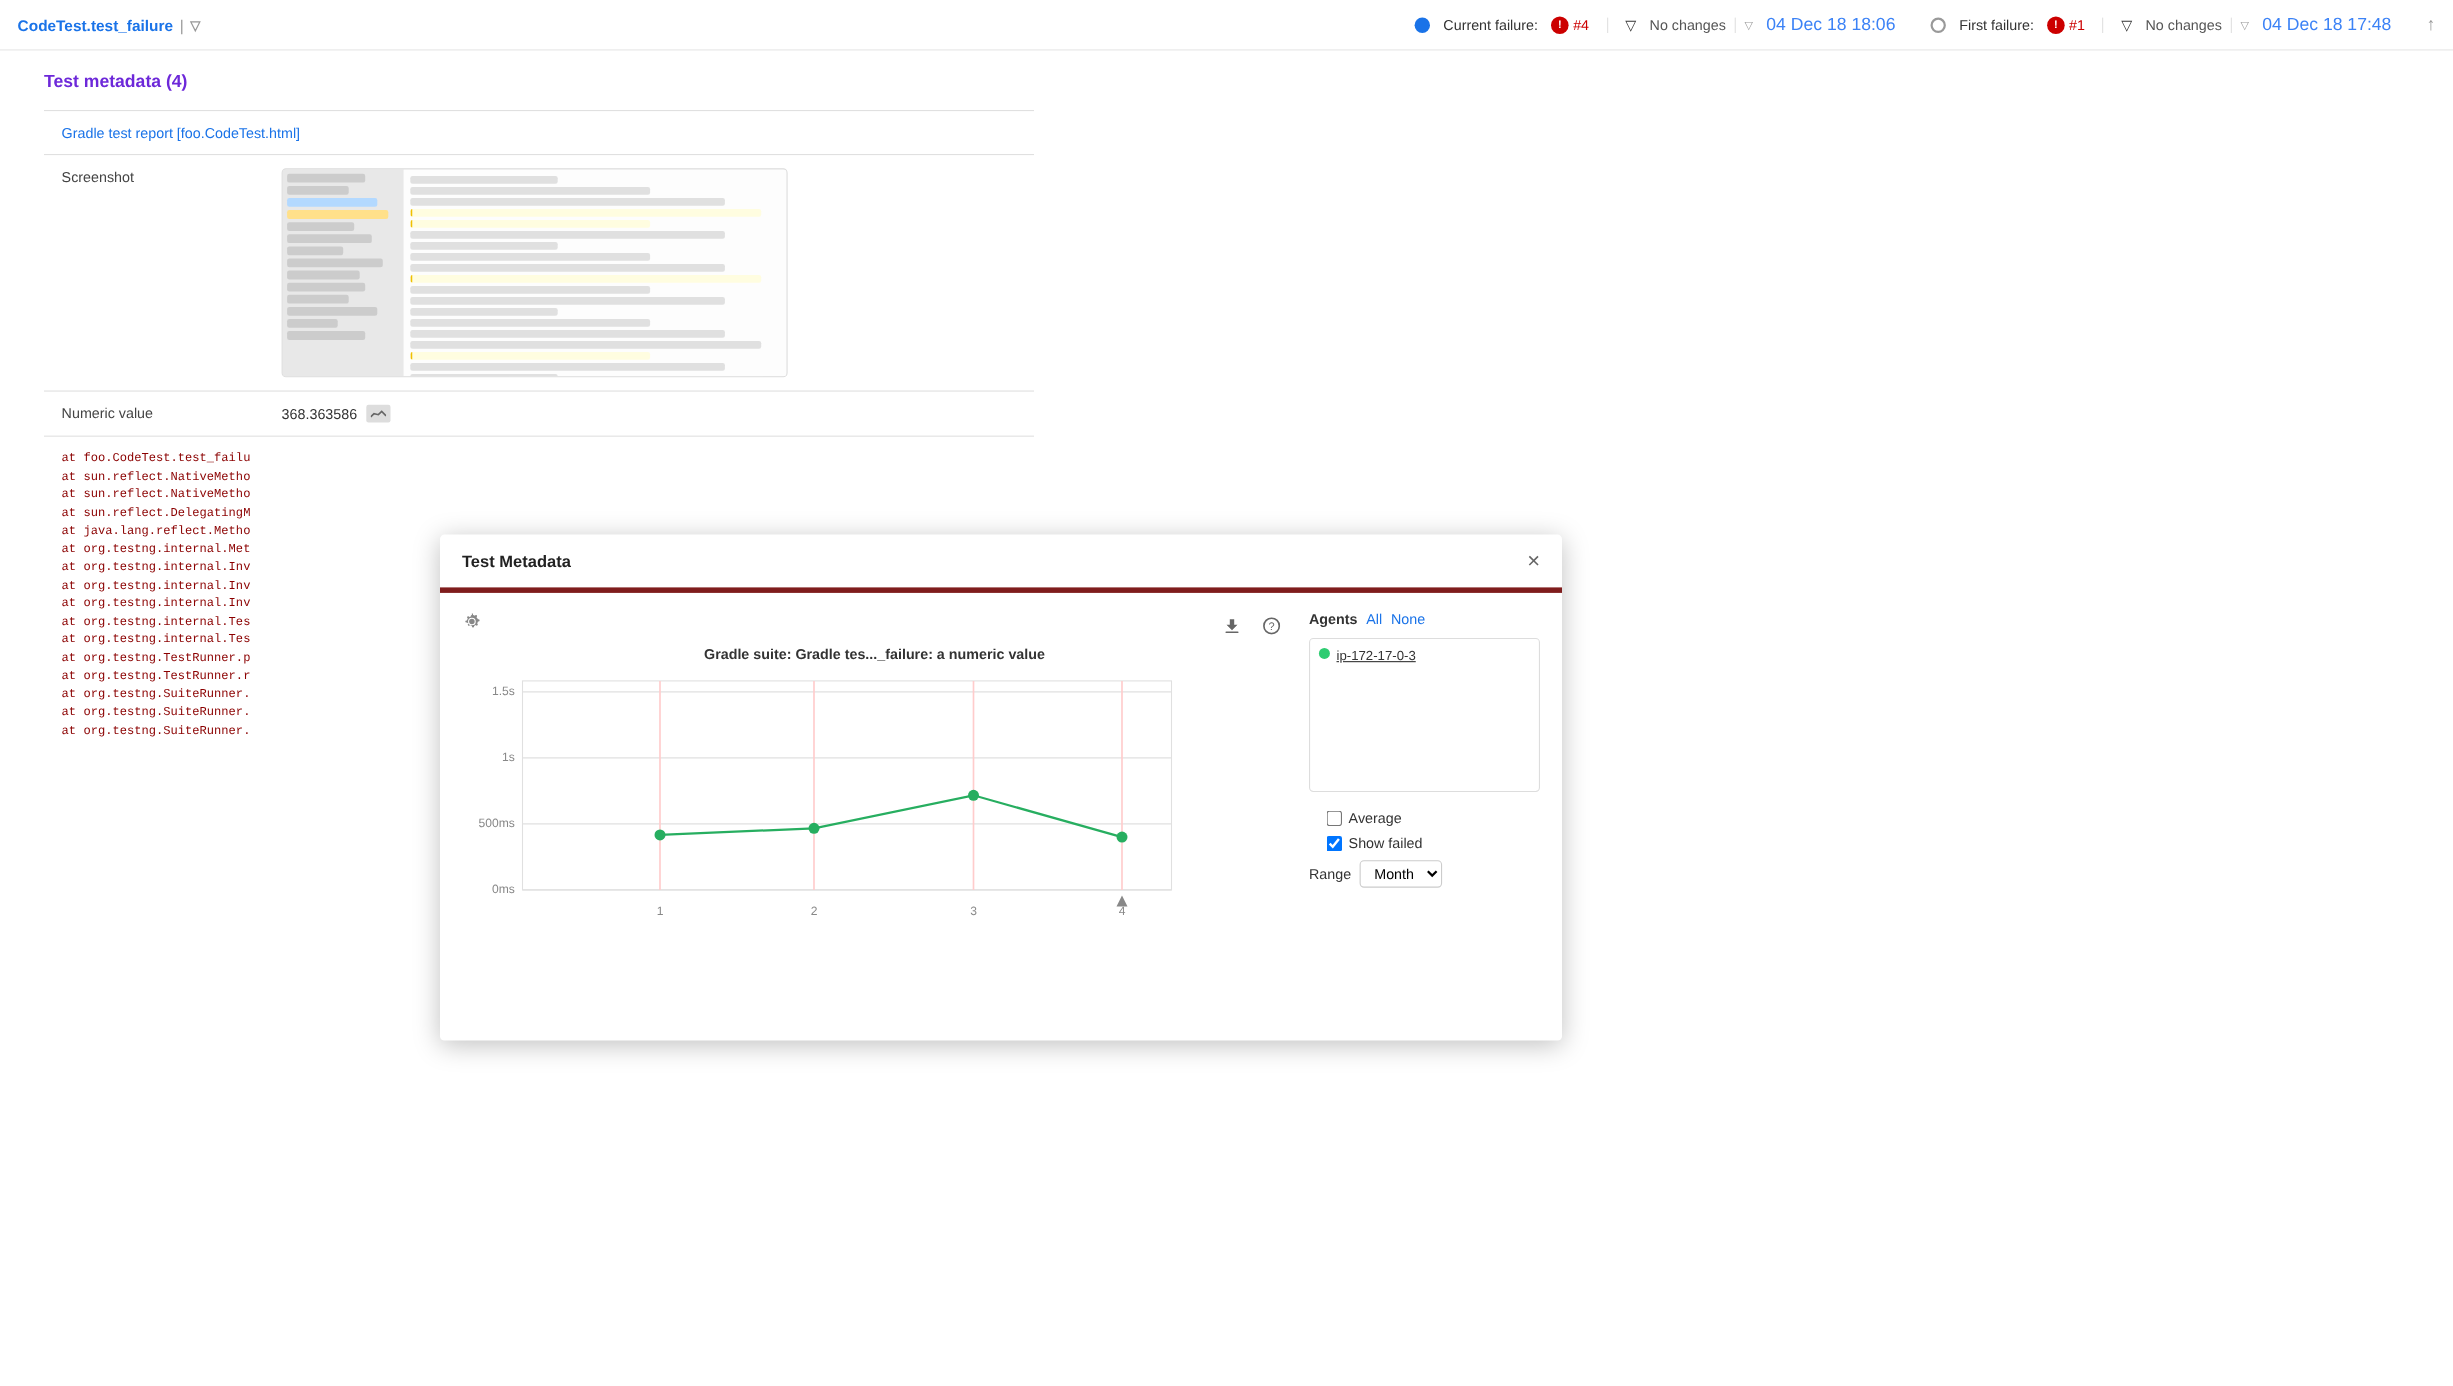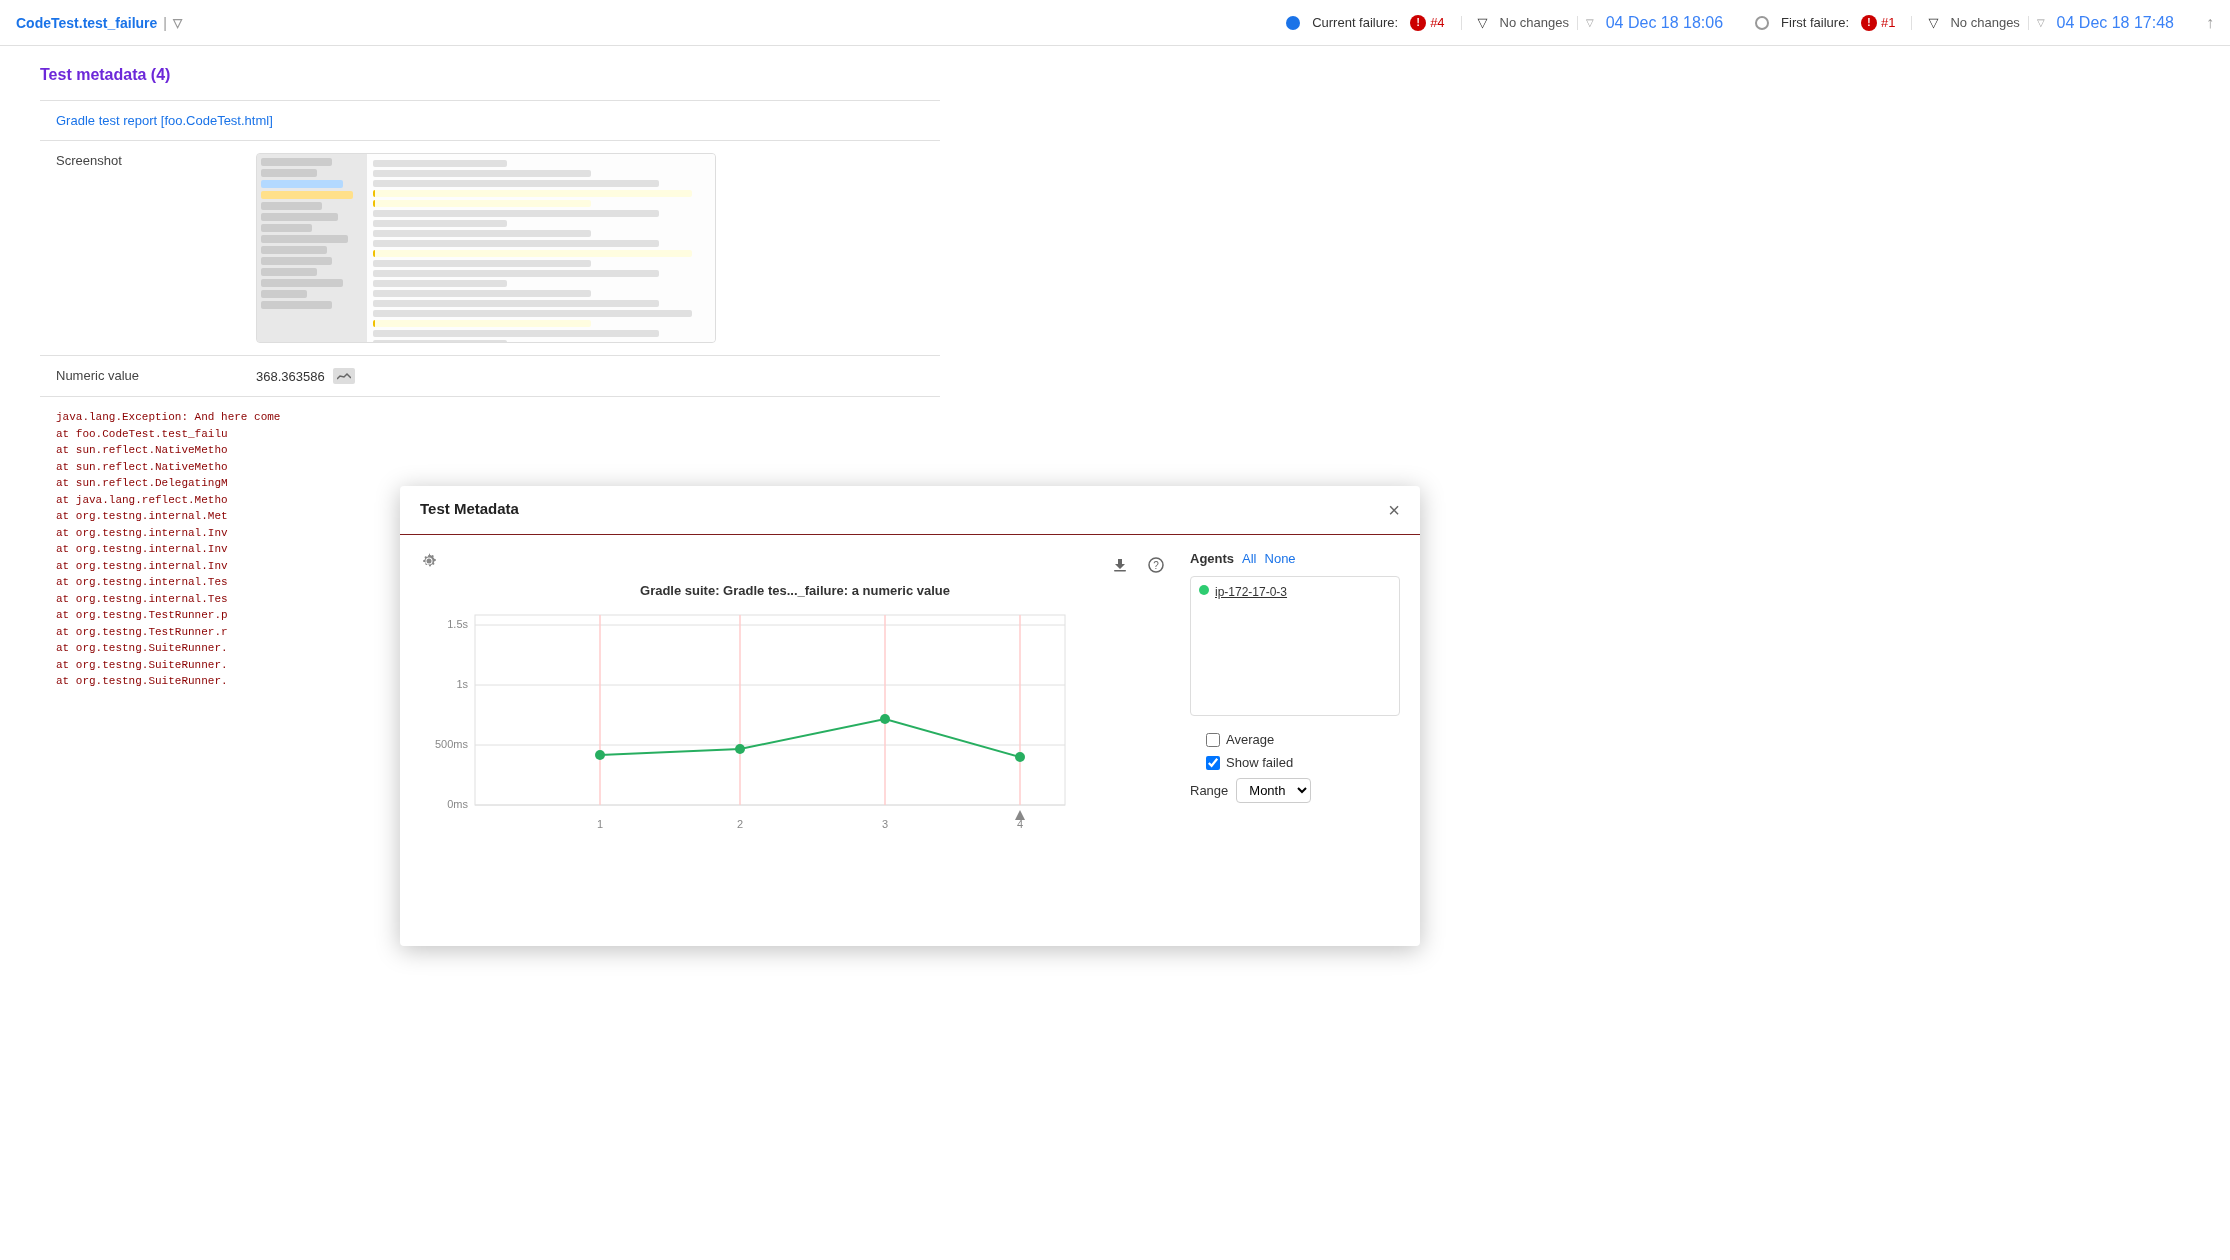--- a/index.html
+++ b/index.html
@@ -235,23 +235,24 @@
       box-shadow: 0 4px 24px rgba(0,0,0,0.25);
       width: 1020px;
       min-height: 460px;
       position: absolute;
       top: 440px;
       left: 400px;
       padding: 0;
     }
     .modal-header {
       display: flex;
+      align-items: center;
       justify-content: space-between;
       padding: 14px 20px;
-      border-bottom: 1px solid #7f1d1d;
+      border-bottom: 5px solid #7f1d1d;
     }
     .modal-title {
       font-size: 15px;
       font-weight: 600;
       color: #222;
     }
     .modal-close {
       font-size: 20px;
       color: #666;
       cursor: pointer;
@@ -507,21 +508,20 @@
             </svg>
           </div>
         </div>
       </td>
     </tr>
 
   </tbody>
     </table>
 
   <div class="stacktrace">
-    <div class="exception-line">java.lang.Exception: And here come</div>
     <div>    at foo.CodeTest.test_failu</div>
     <div>    at sun.reflect.NativeMetho</div>
     <div>    at sun.reflect.NativeMetho</div>
     <div>    at sun.reflect.DelegatingM</div>
     <div>    at java.lang.reflect.Metho</div>
     <div>    at org.testng.internal.Met</div>
     <div>    at org.testng.internal.Inv</div>
     <div>    at org.testng.internal.Inv</div>
     <div>    at org.testng.internal.Inv</div>
     <div>    at org.testng.internal.Tes</div>

